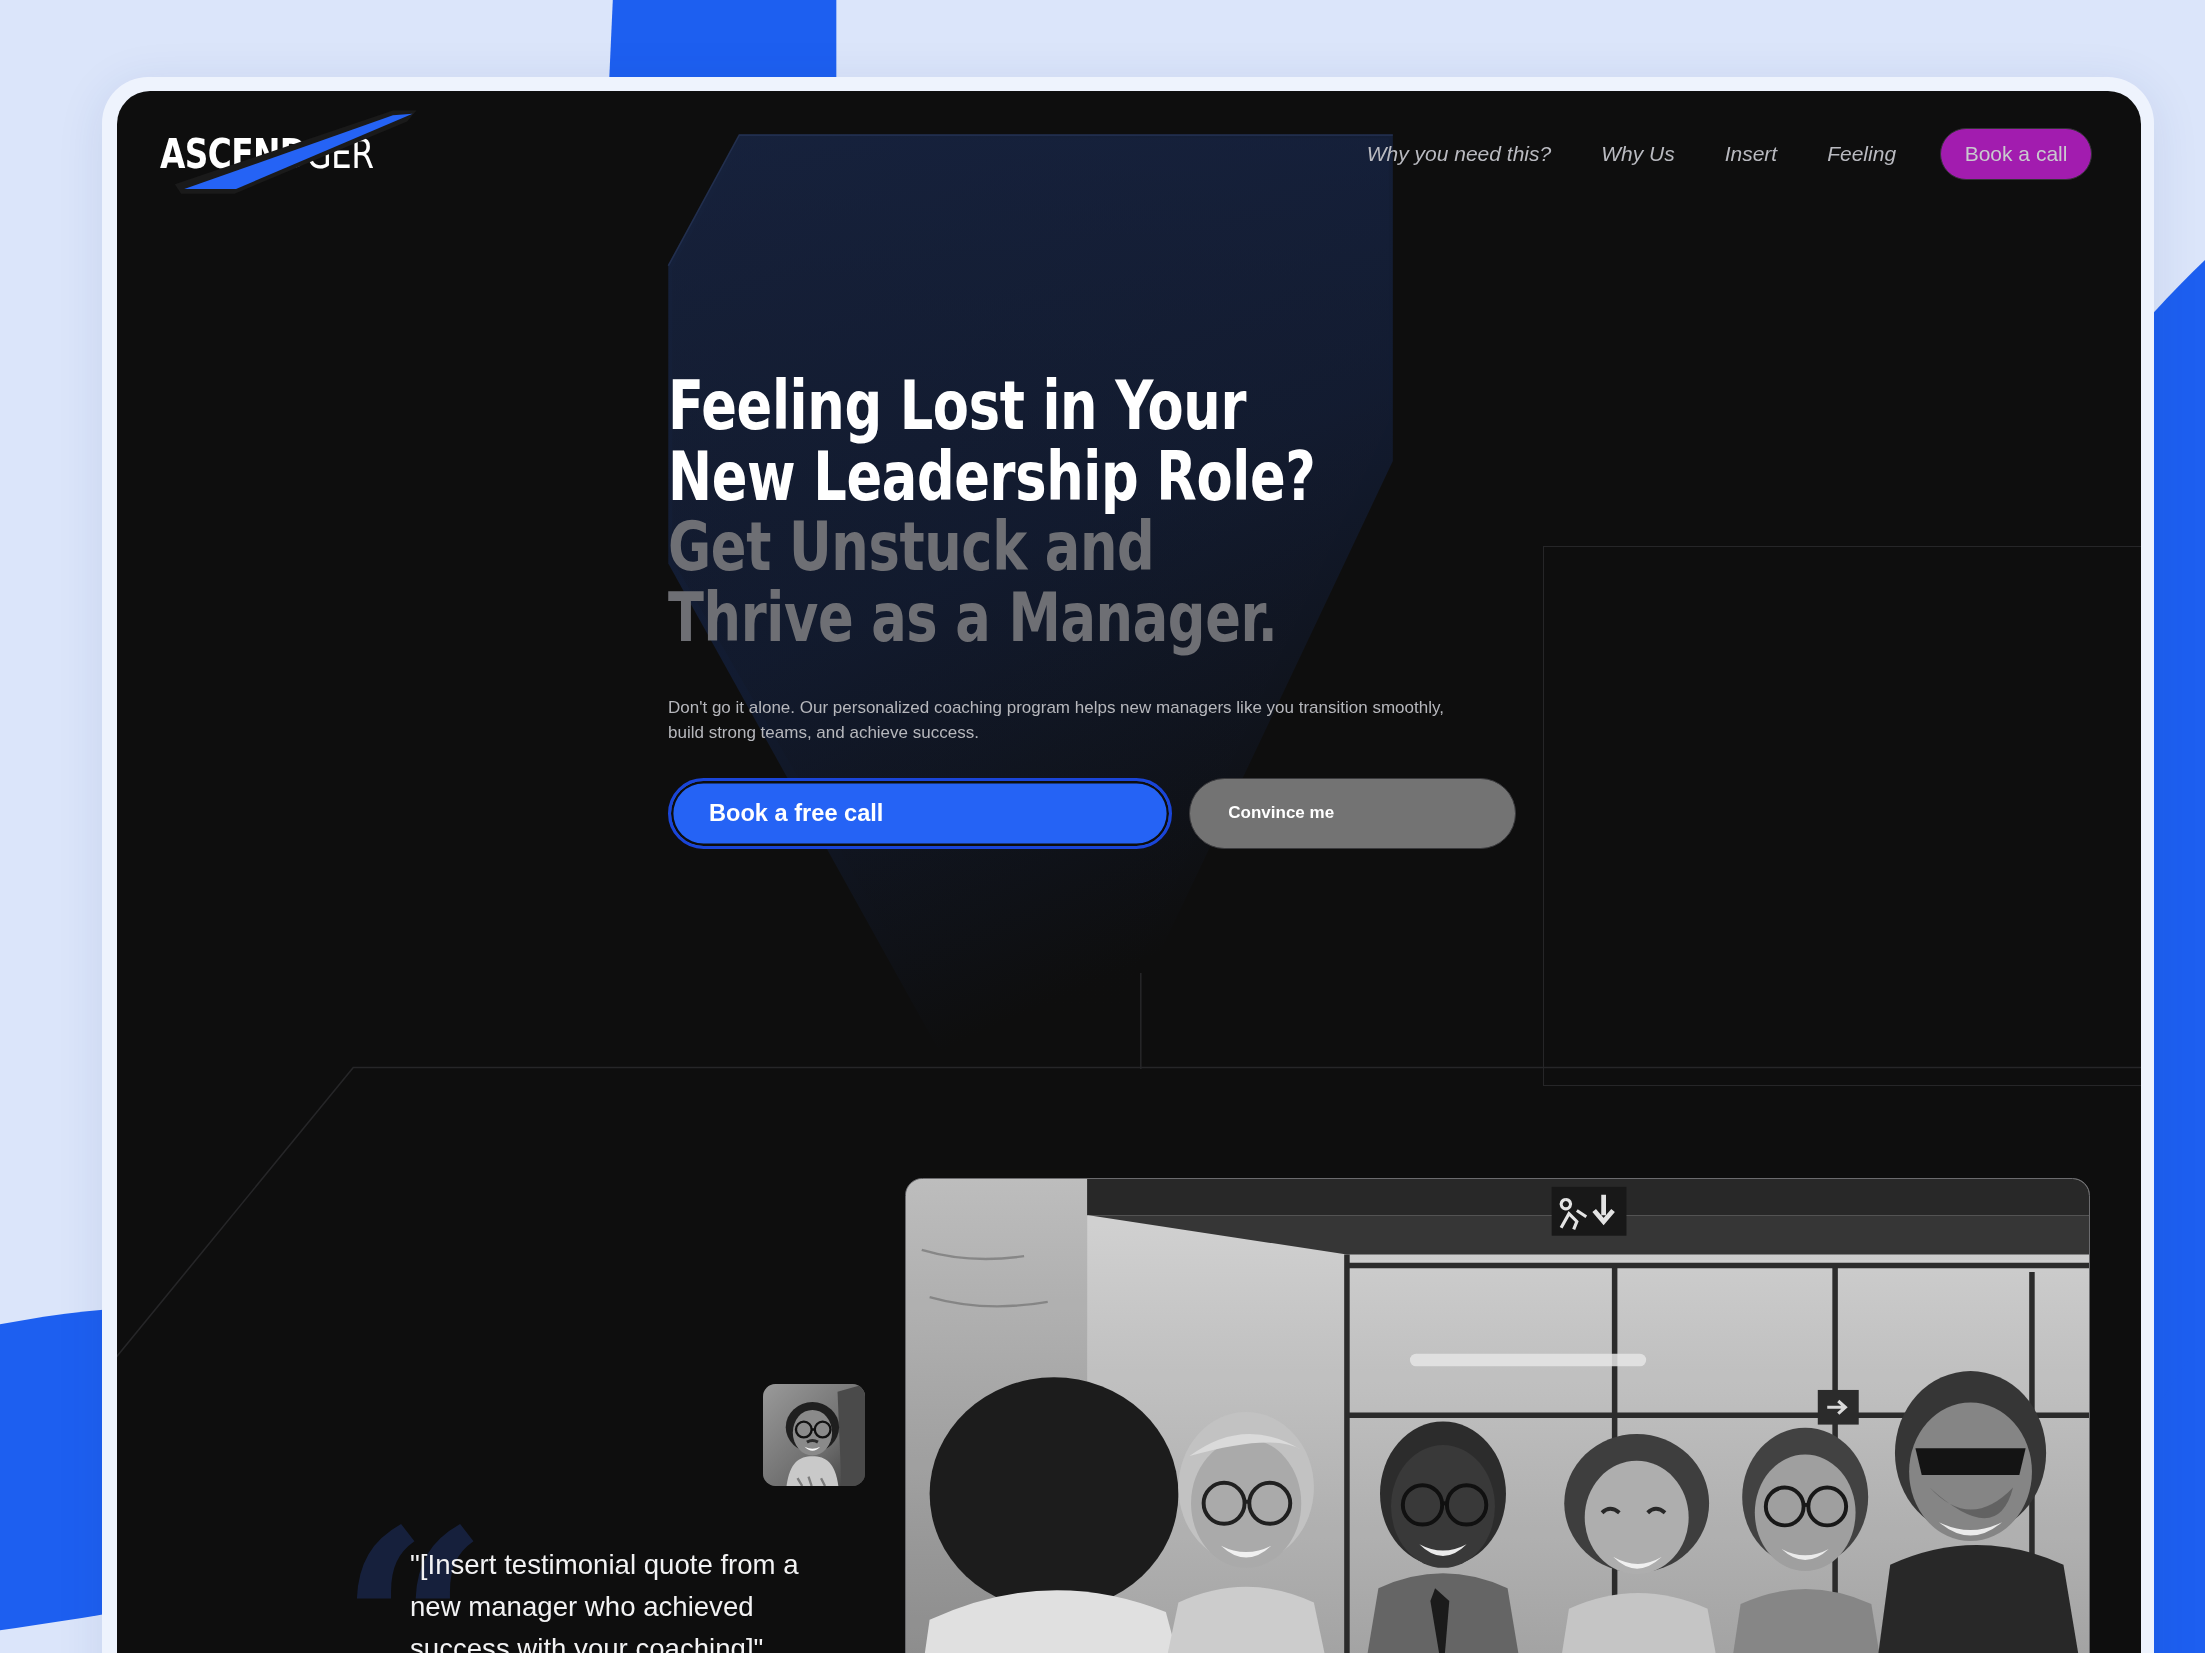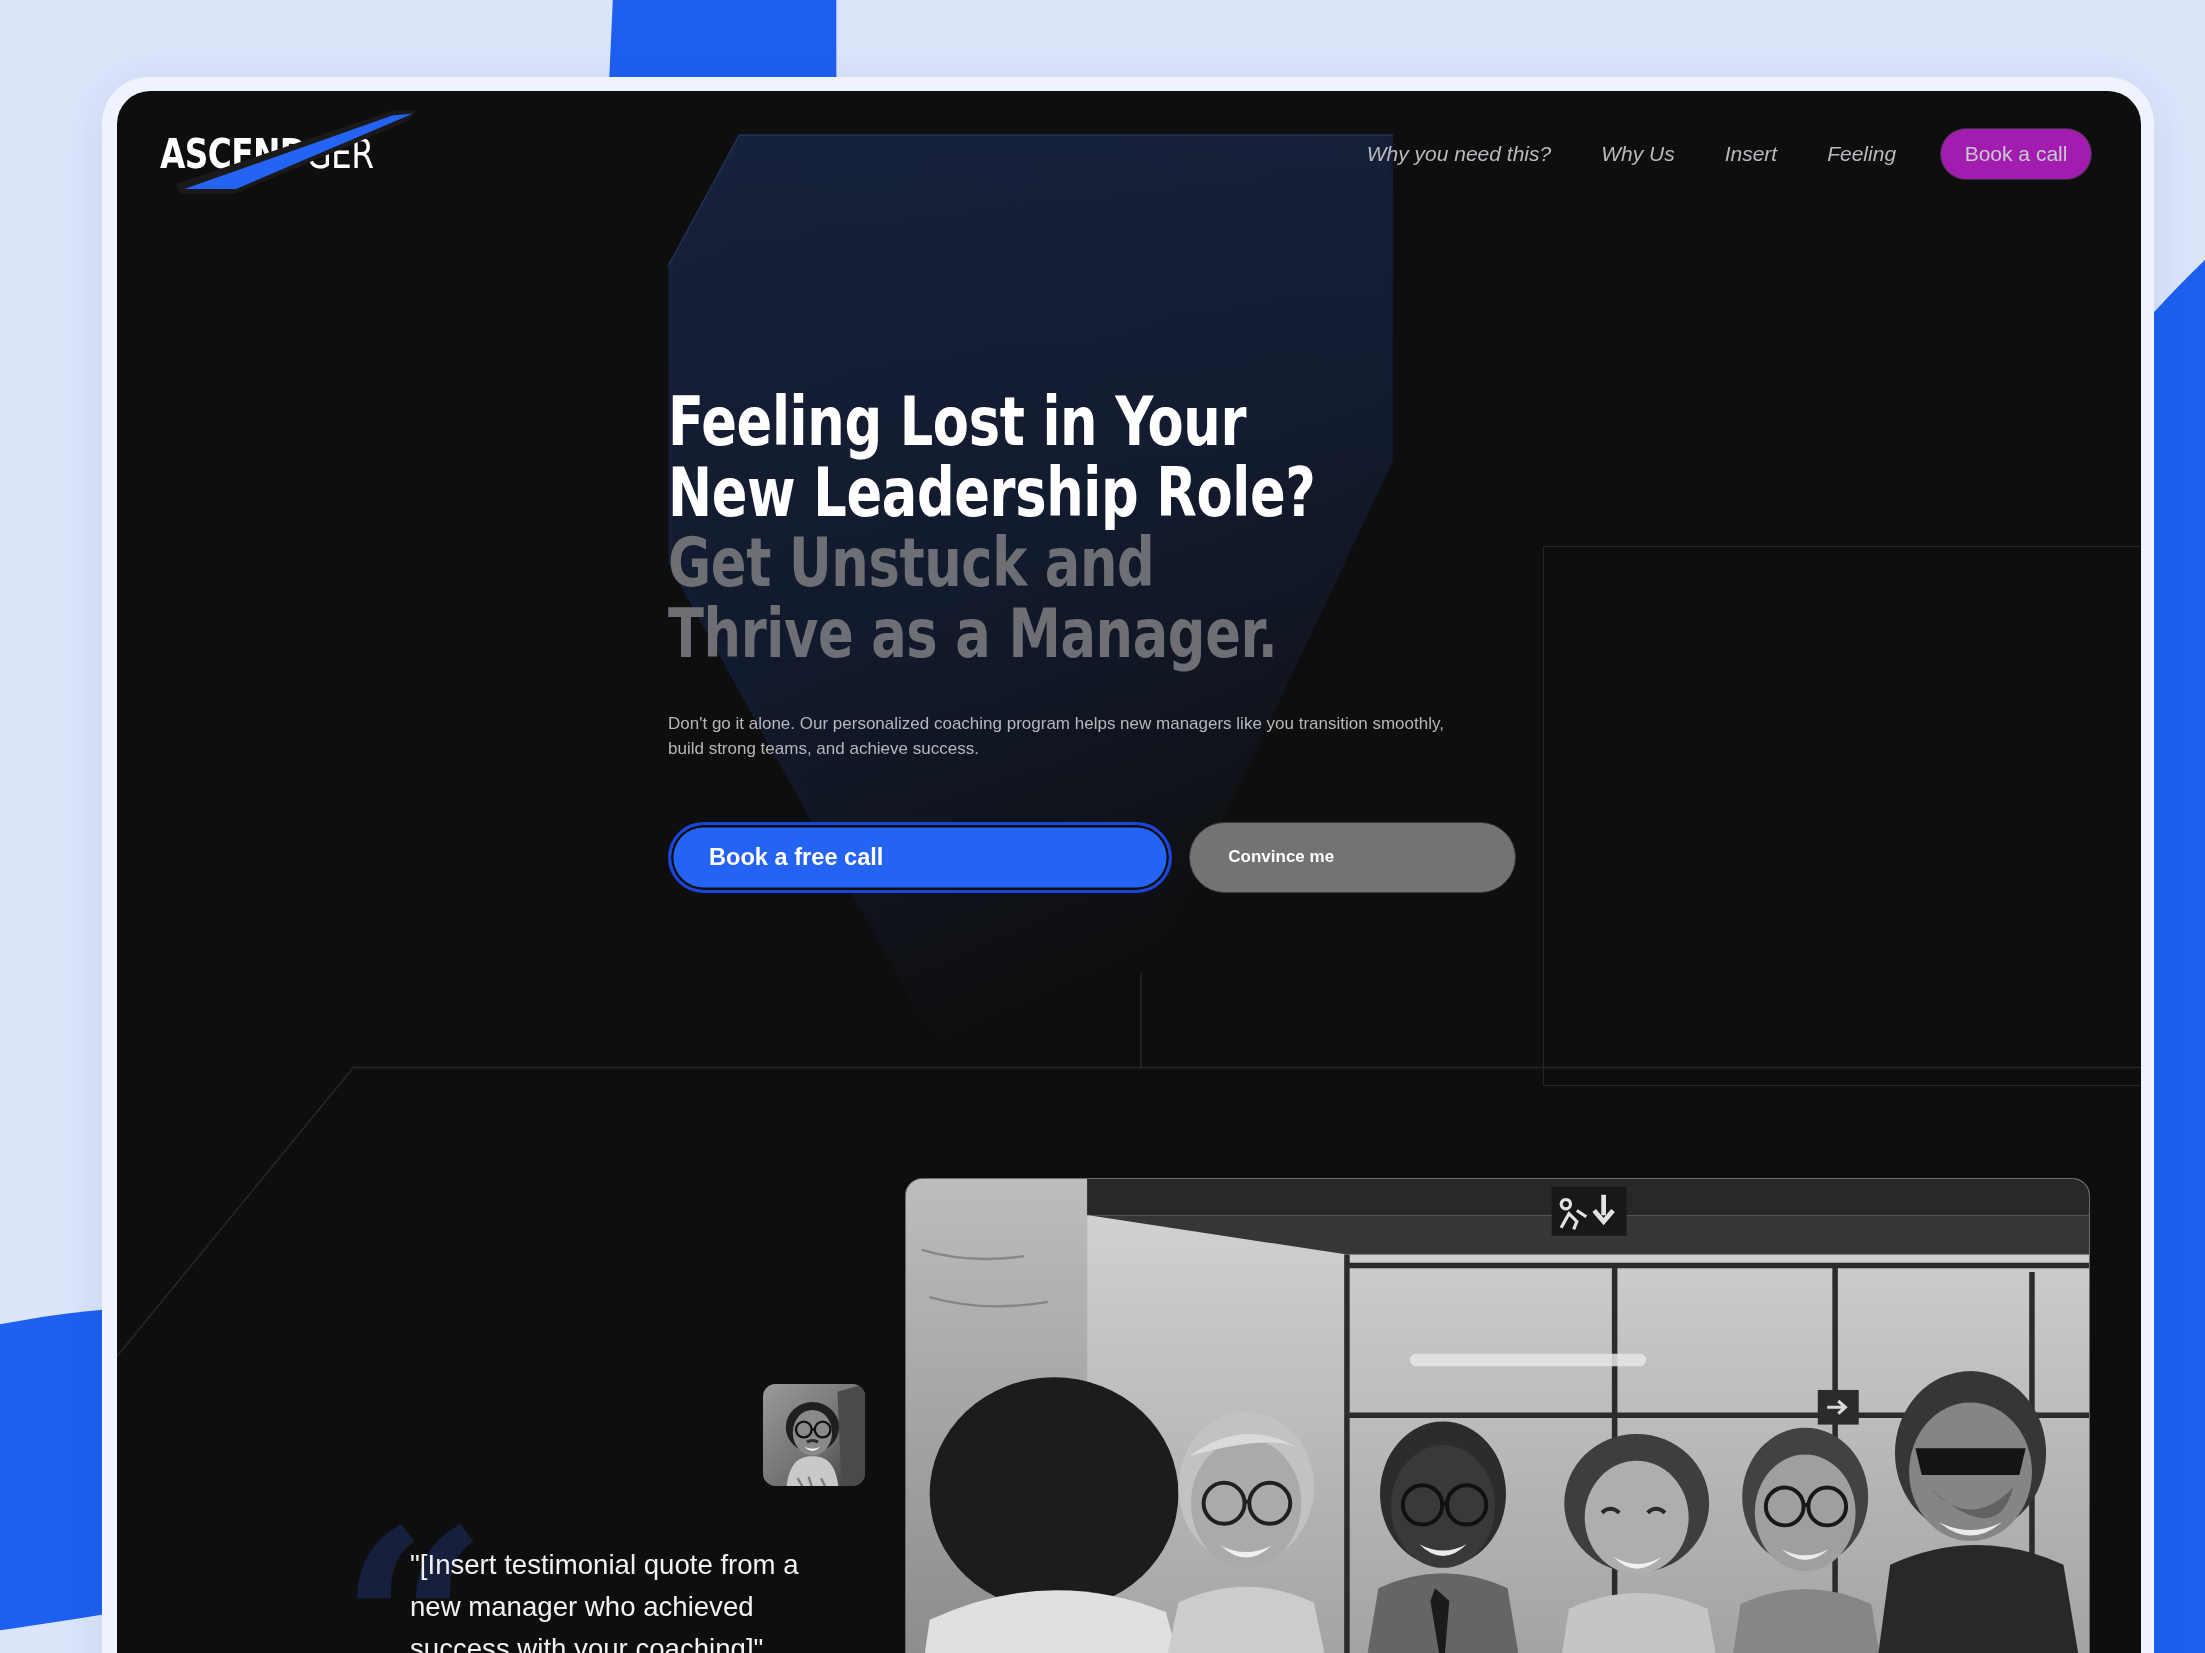--- a/index.html
+++ b/index.html
@@ -61,21 +61,21 @@
     font-style:italic;
   }
   .nav-cta {
     margin-left:19px;
     color:#c9cace; font-size:21px;
     background:#a21caf; border:1.2px solid #333336;
     border-radius:31.5px; padding:12.6px 23.6px; white-space:nowrap;
   }
 
   
-  .hero { position:absolute; left:0; top:16px; width:1824px; height:969px; z-index:5; }
+  .hero { position:absolute; left:0; top:0; width:1824px; height:969px; z-index:5; }
   .hero-inner { position:absolute; left:551px; top:280px; width:1024px; }
 
   .headline {
     font-family:"DejaVu Sans Condensed","Liberation Sans Narrow","DejaVu Sans", sans-serif;
     font-weight:bold;
     font-size:68px; line-height:1.04; color:#ffffff;
     letter-spacing:-0.4px;
     transform:scaleX(.86); transform-origin:left top;
     white-space:nowrap;
   }
@@ -85,21 +85,21 @@
     font-size:68px; line-height:1.04; color:#6e6f74;
     letter-spacing:-0.4px;
     transform:scaleX(.86); transform-origin:left top;
     white-space:nowrap;
   }
   .hero-body {
     margin-top:41px;
     font-size:17px; line-height:1.50; color:#b6b7bc; max-width:788px;
     font-family:"Liberation Sans", sans-serif;
   }
-  .hero-actions { margin-top:60px; display:flex; gap:17.3px; align-items:center; }
+  .hero-actions { margin-top:32px; display:flex; gap:17.3px; align-items:center; }
   .btn-primary {
     background:#2563f5;
     border:3.2px solid #1a45d8;
     box-shadow:0 0 0 2.4px #0e0e0e inset;
     border-radius:38px;
     color:#ffffff; font-size:23.6px; font-weight:bold;
     padding:0 0 0 38px;
     width:504px; height:71px;
     display:flex; align-items:center;
     font-family:"Liberation Sans", sans-serif;

